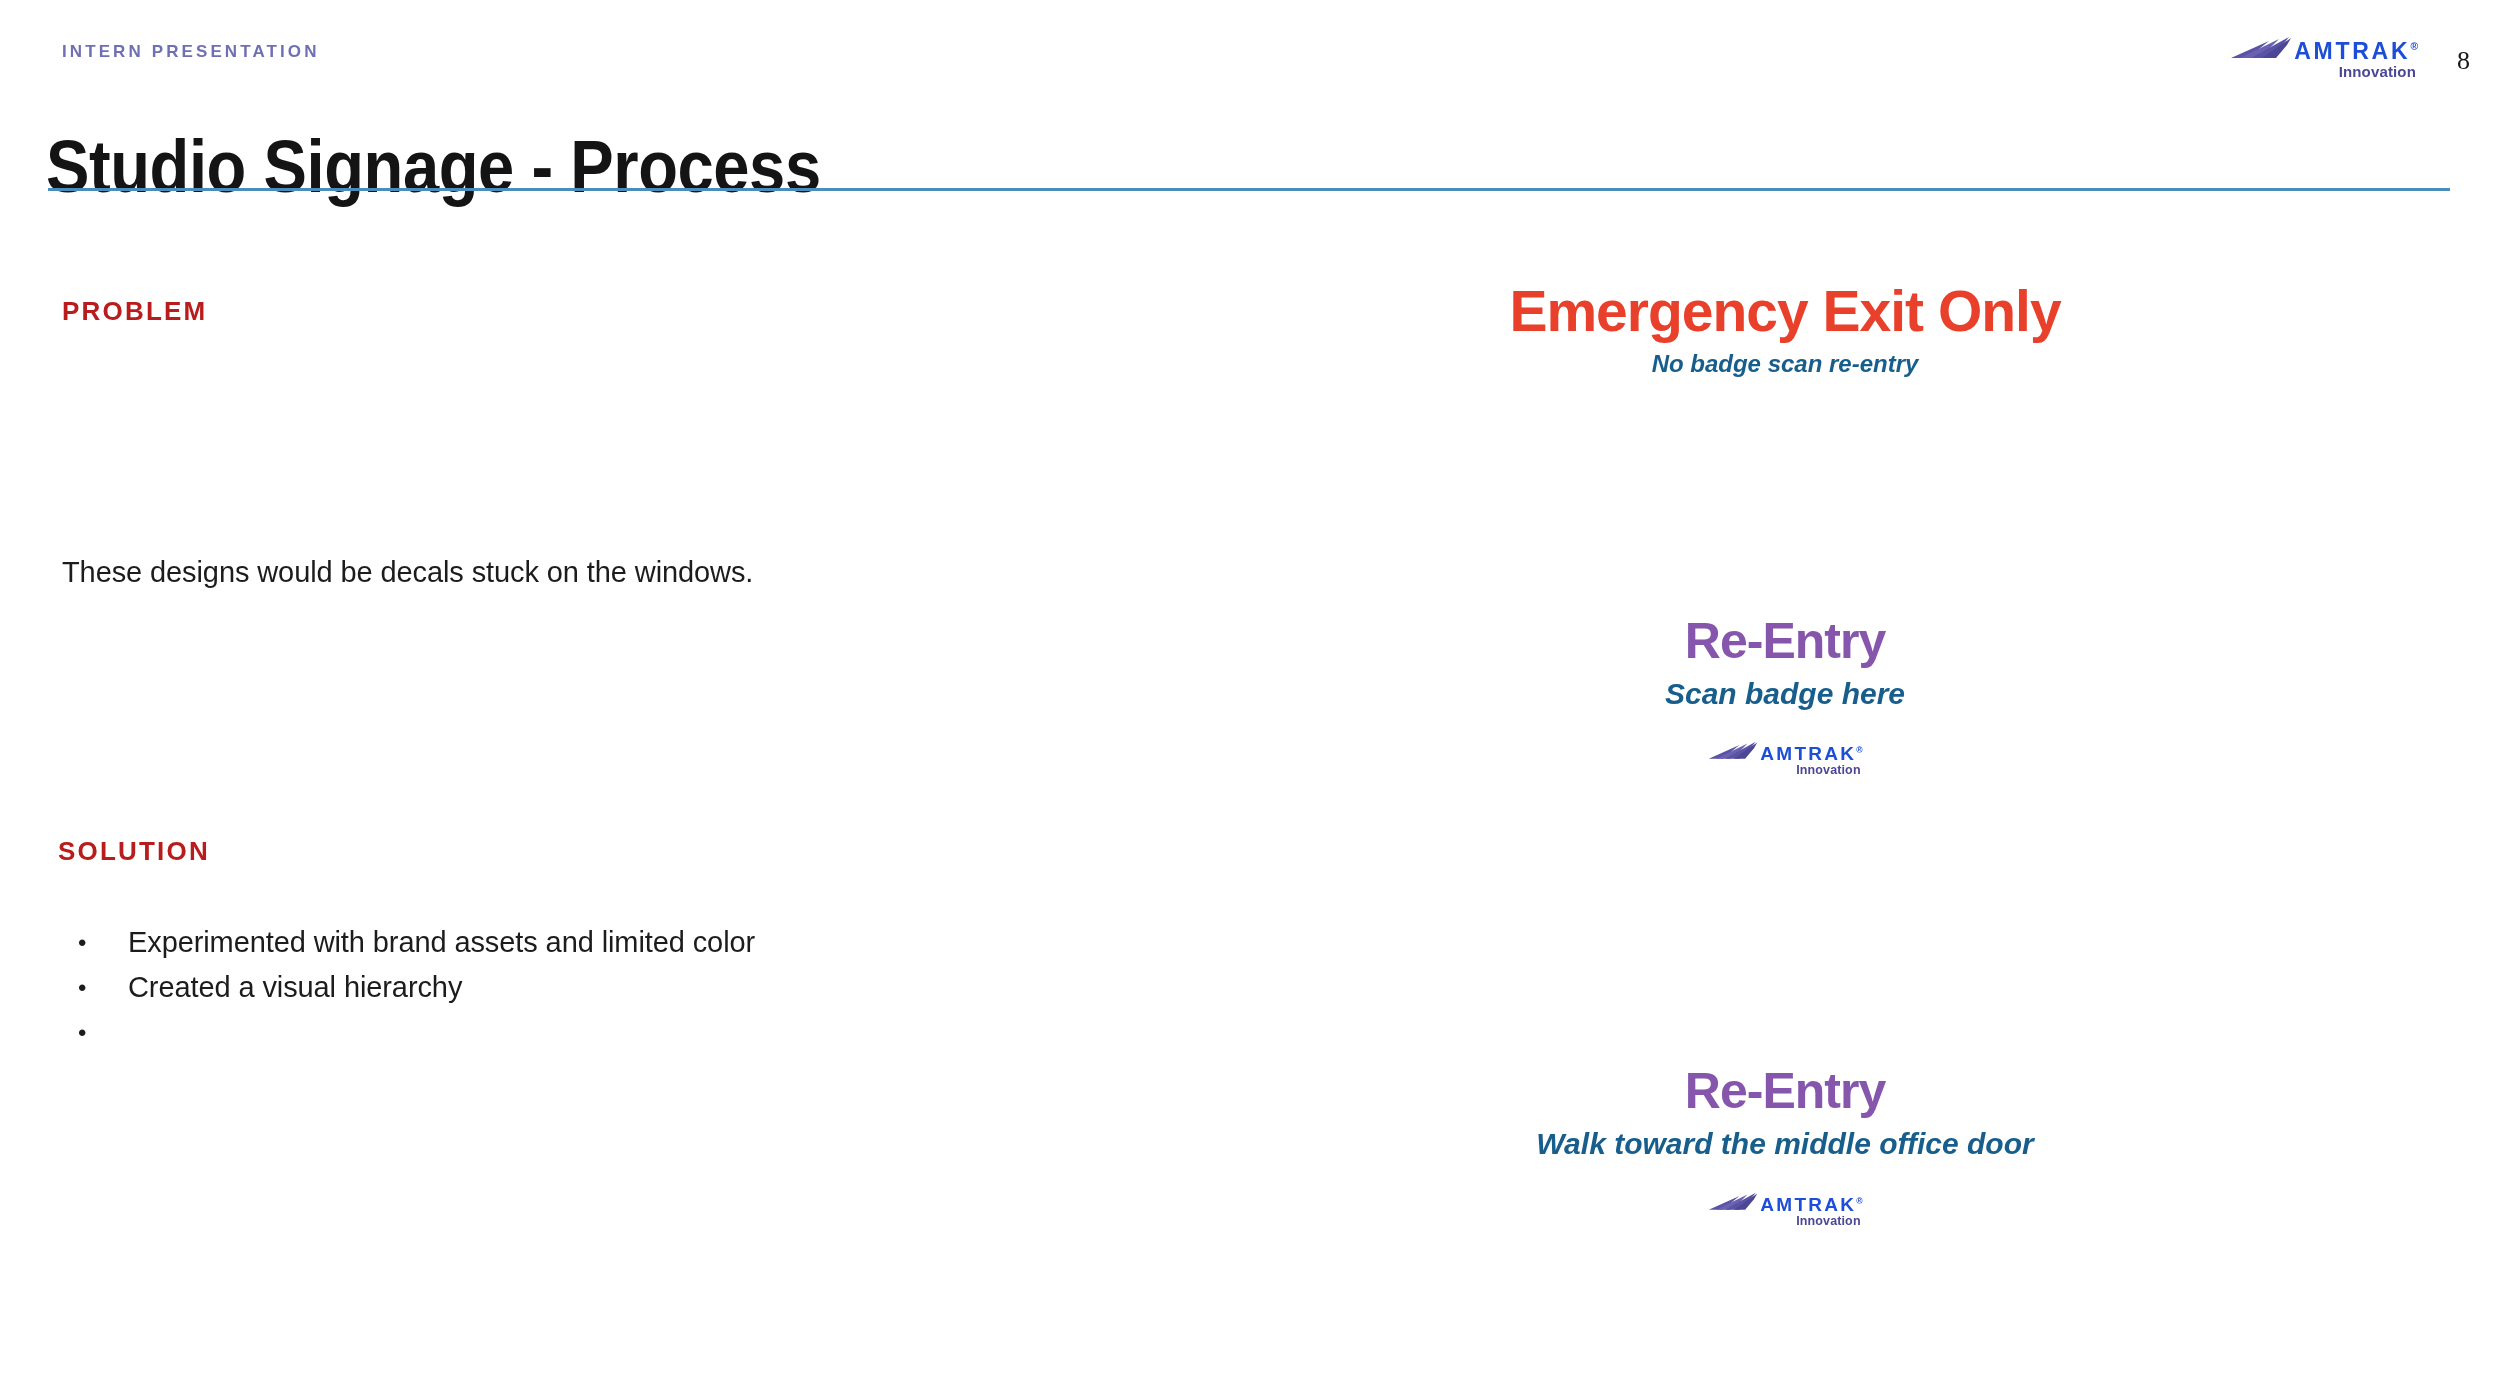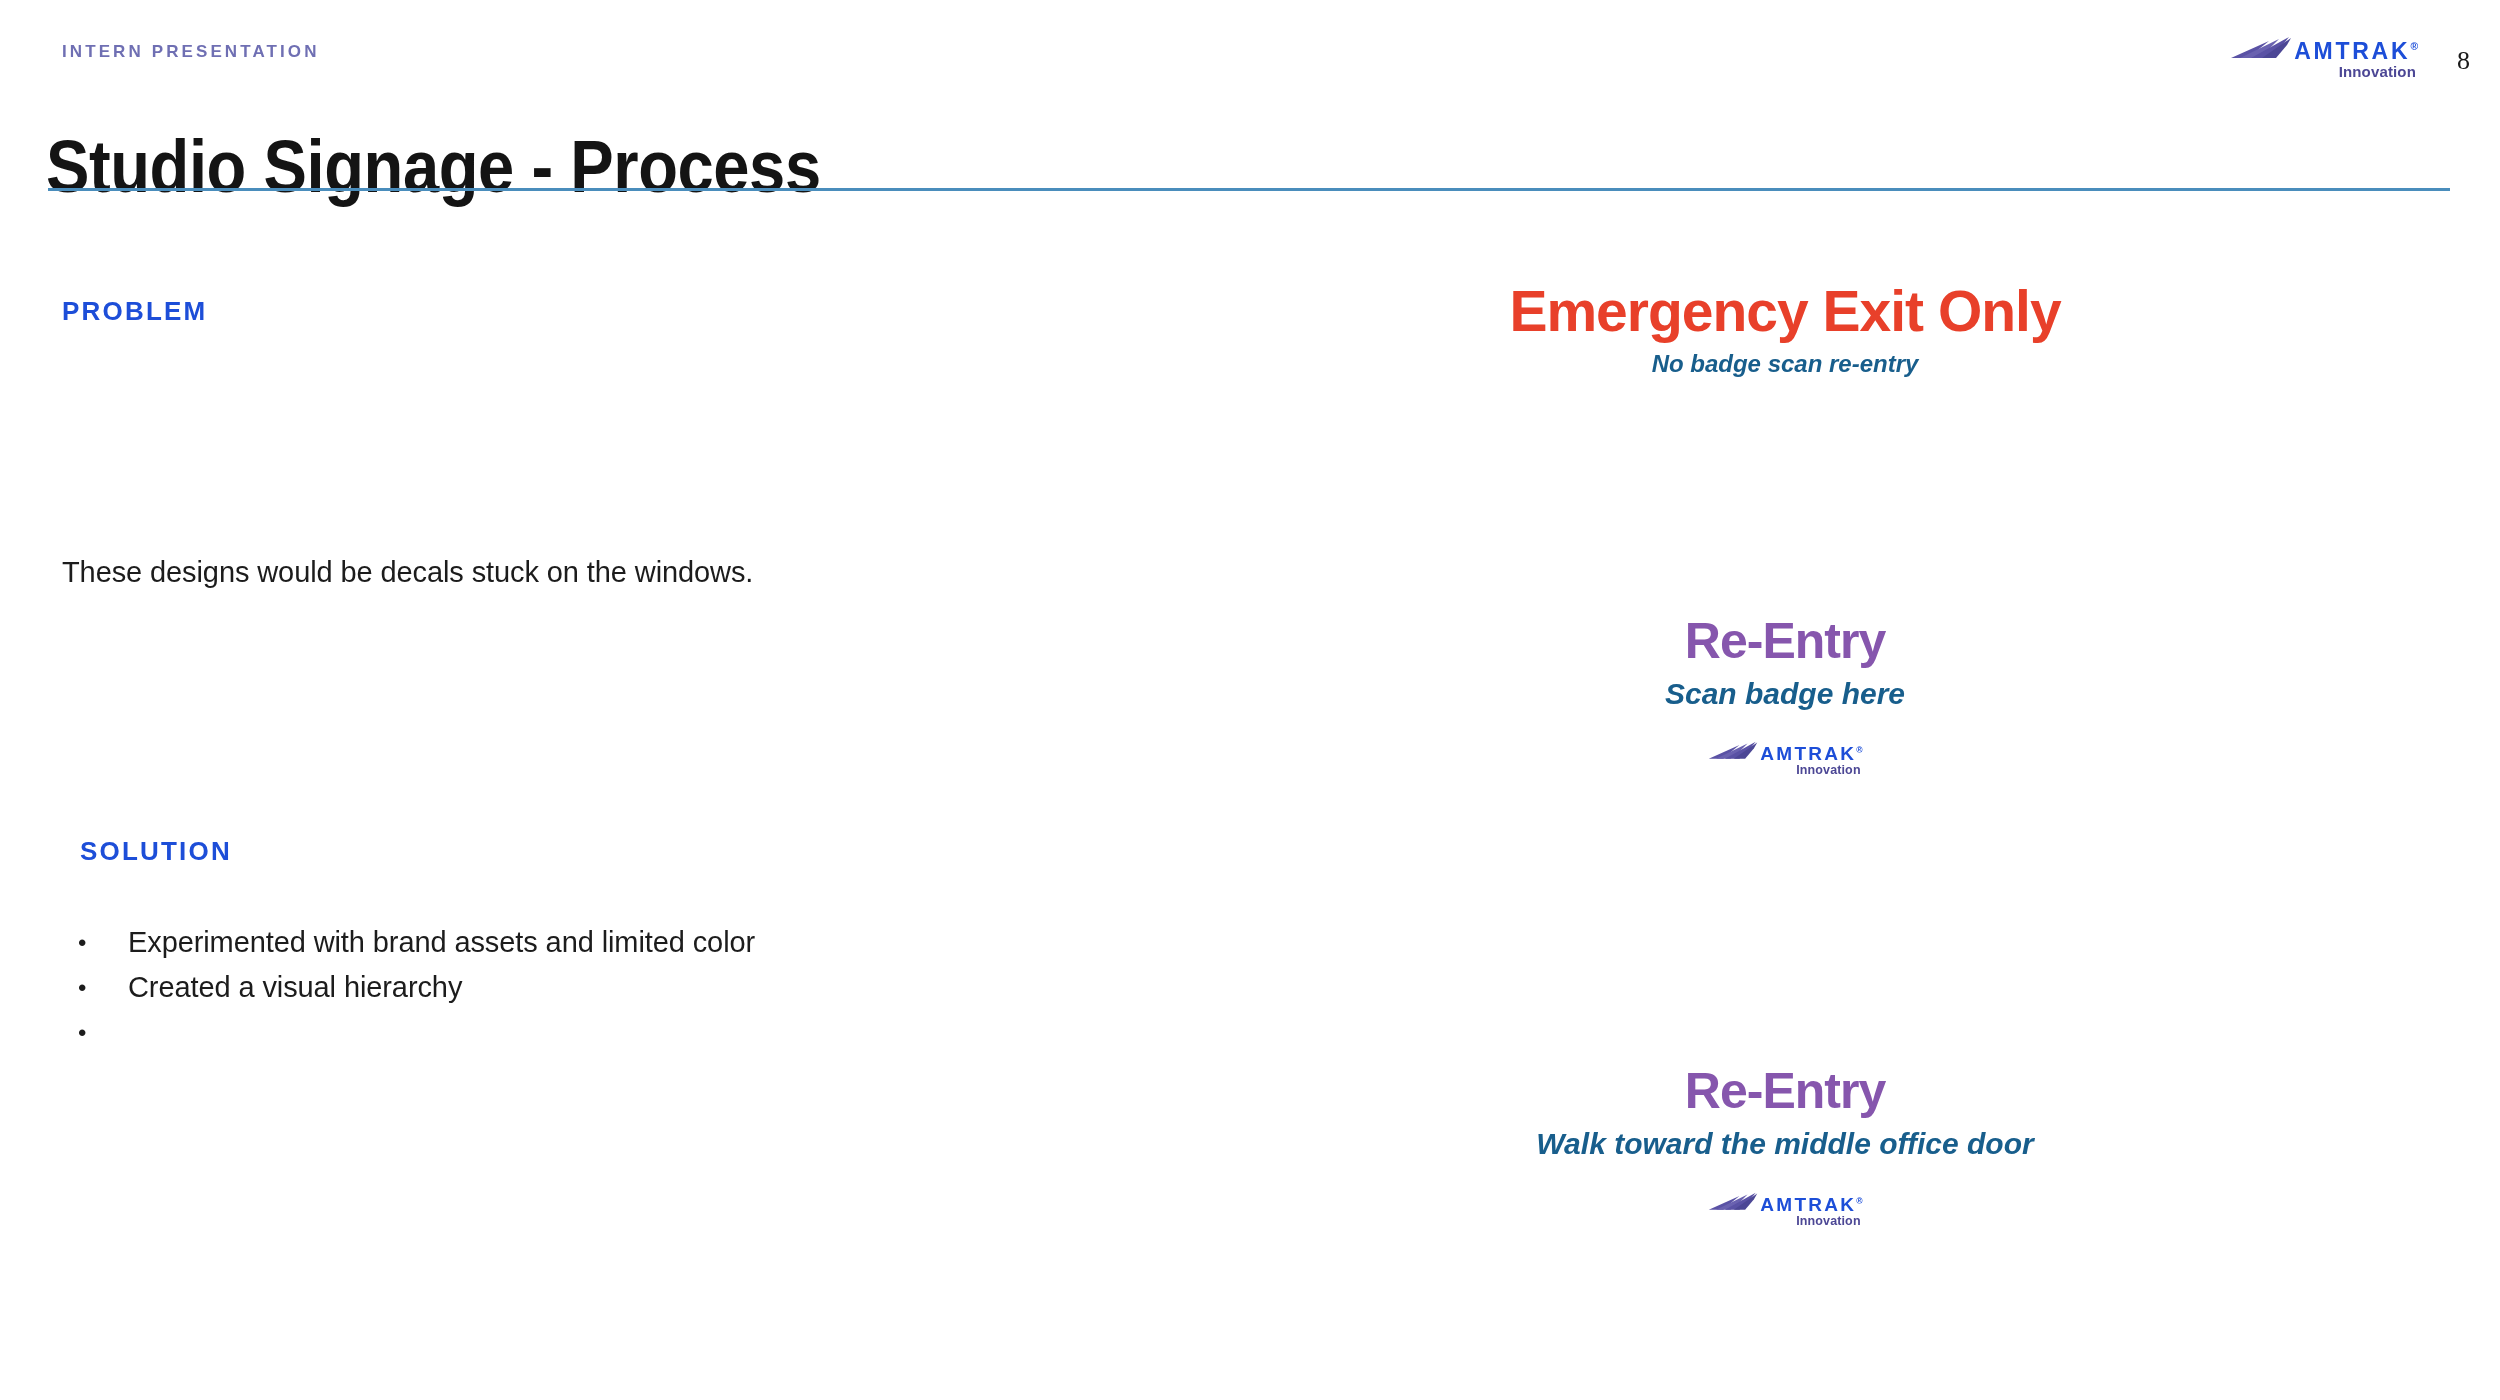--- a/index.html
+++ b/index.html
@@ -124,26 +124,26 @@
     right: 82px;
     top: 36px;
   }
 
   
   .section-label {
     position: absolute;
     font-size: 26px;
     font-weight: 700;
     letter-spacing: 2.2px;
-    color: #1d4ed8;
+    color: #b91c1c;
     font-family: "Liberation Sans", sans-serif;
     white-space: nowrap;
   }
   .label-problem { left: 62px; top: 296px; }
-  .label-solution { left: 80px; top: 836px; }
+  .label-solution { left: 58px; top: 836px; }
 
   .body-text {
     position: absolute;
     font-size: 29px;
     line-height: 46px;
     color: #1c1c1c;
     font-family: "Liberation Sans", sans-serif;
     letter-spacing: -0.1px;
   }
   .para-1 { left: 62px; top: 382px; width: 880px; }

